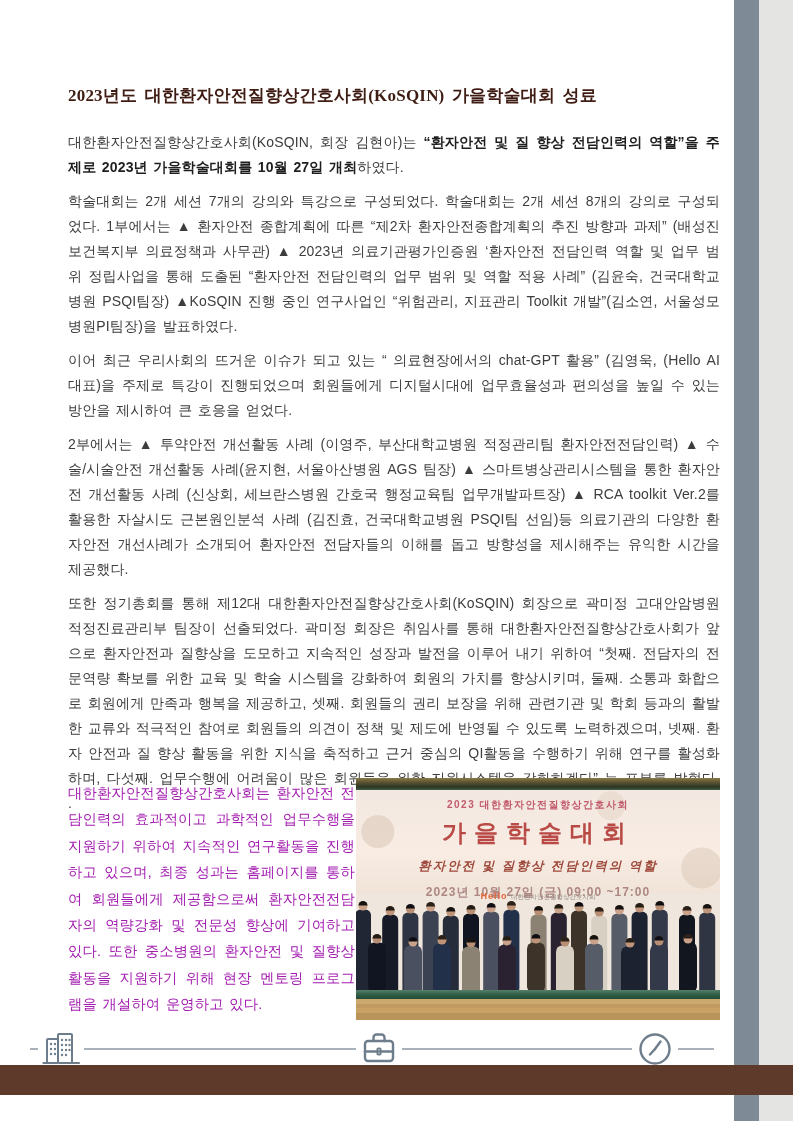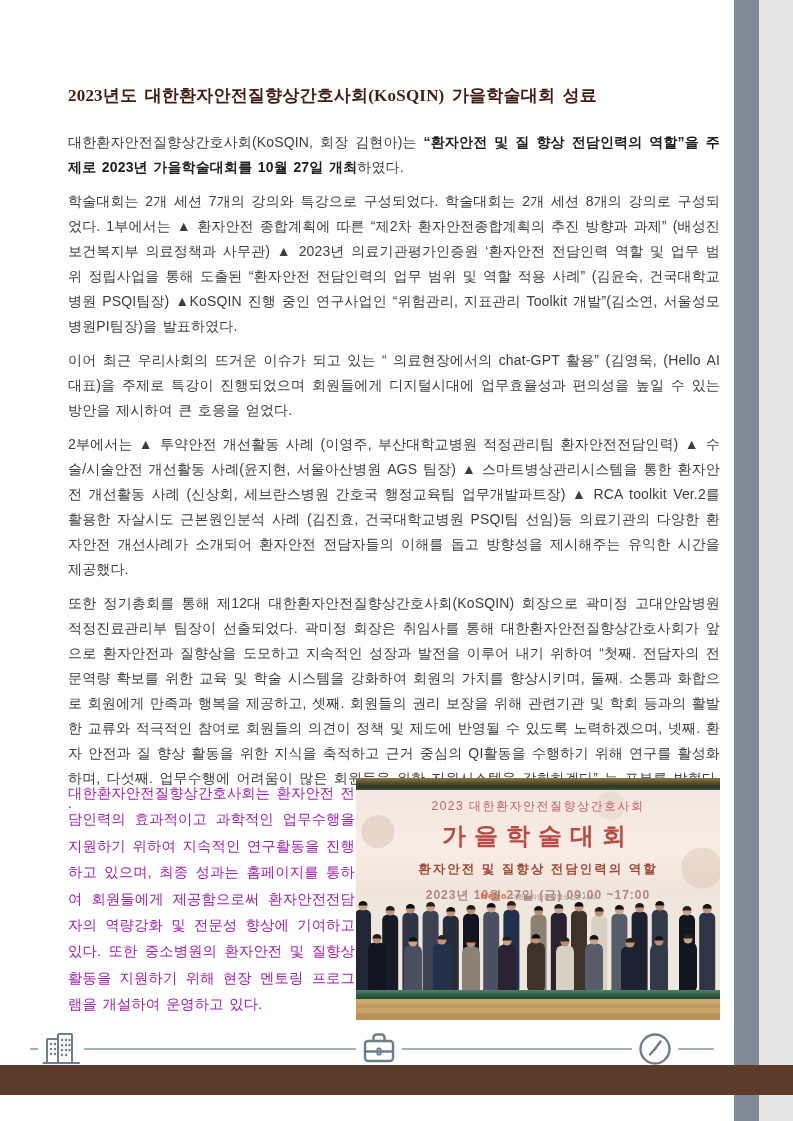--- a/index.html
+++ b/index.html
@@ -39,23 +39,23 @@
   .photo-top{position:absolute;left:0;top:0;width:364px;height:12px;
     background:linear-gradient(180deg,#8a7a48 0%,#55502f 40%,#2c3524 75%,#3e5c44 100%);}
   .photo-screen{
     position:absolute;left:0;top:12px;width:364px;height:104px;text-align:center;
     background:
       radial-gradient(circle at 6% 40%, rgba(205,185,165,.4) 0 16px, rgba(205,185,165,0) 17px),
       radial-gradient(circle at 95% 75%, rgba(205,185,165,.35) 0 20px, rgba(205,185,165,0) 21px),
       radial-gradient(circle at 70% 15%, rgba(215,195,175,.3) 0 14px, rgba(215,195,175,0) 15px),
       linear-gradient(180deg,#f3e8e1 0%,#f8ece3 60%,#f0e3d8 100%);
   }
-  .ps-l1{margin-top:8px;font-size:12px;font-weight:normal;color:#c25b6b;letter-spacing:1.5px;}
+  .ps-l1{margin-top:8px;font-size:10px;font-weight:bold;color:#c25b6b;letter-spacing:1.5px;}
   .ps-l2{margin-top:5px;font-size:24px;font-weight:bold;color:#b94a45;letter-spacing:8px;font-family:Liberation Mono, monospace;}
-  .ps-l3{margin-top:9px;font-size:12.5px;font-weight:bold;color:#9e4a3c;letter-spacing:2px;}
+  .ps-l3{margin-top:9px;font-size:12.5px;font-weight:bold;color:#9e4a3c;letter-spacing:2px;font-style:italic;}
   .ps-l4{margin-top:9px;font-size:12px;font-weight:bold;color:#ad8784;letter-spacing:1px;}
   .photo-logo{position:absolute;left:0;top:113px;width:364px;text-align:center;z-index:3;
     font-size:9px;font-weight:bold;color:#e2663a;letter-spacing:1px;}
   .photo-logo .sub{font-size:6.5px;font-weight:normal;color:#9a8d83;letter-spacing:0;}
   .photo-crowd{position:absolute;left:0;top:116px;width:364px;height:96px;z-index:2;}
   .photo-stage{position:absolute;left:0;top:212px;width:364px;height:9px;z-index:2;
     background:linear-gradient(180deg,#55806a 0%,#2e5c44 55%,#244a36 100%);}
   .photo-floor{position:absolute;left:0;top:221px;width:364px;height:21px;z-index:2;
     background:repeating-linear-gradient(180deg,#cba96f 0 5px,#c09a60 5px 9px,#caa265 9px 14px,#b9945a 14px 21px);}
 

